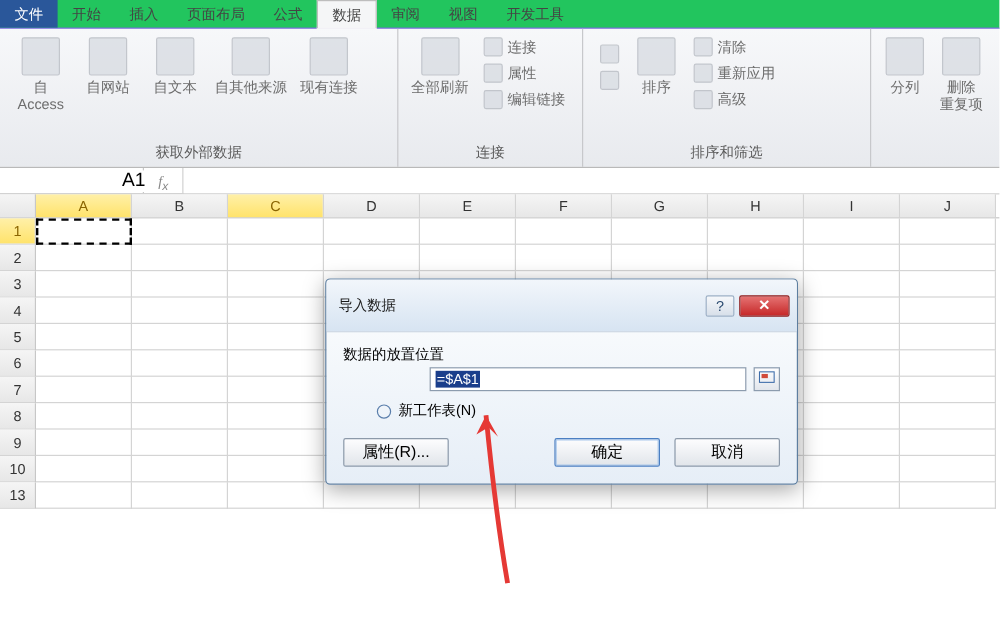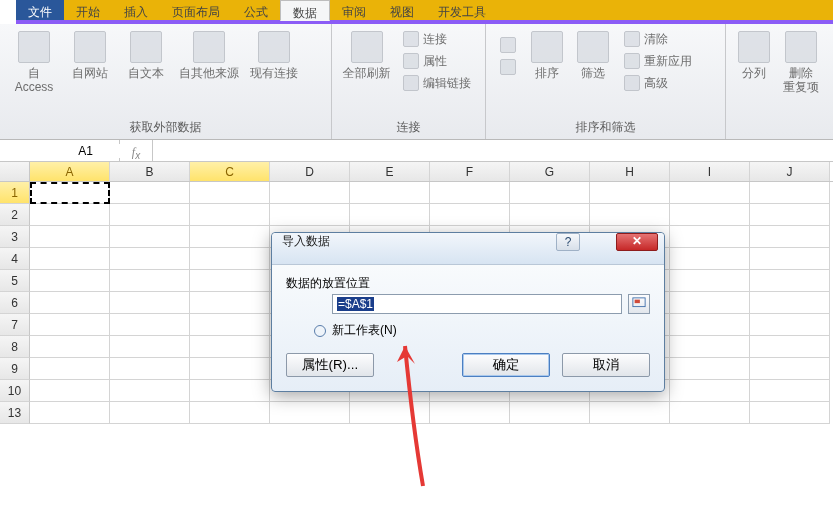--- a/index.html
+++ b/index.html
@@ -1,69 +1,69 @@
 <!DOCTYPE html>
 <html><head>
 <meta charset="utf-8">
 <style>
 * { margin: 0; padding: 0; box-sizing: border-box; font-family: "Microsoft YaHei", SimSun, sans-serif; }
 body { width: 833px; height: 514px; background: #fff; overflow: hidden; position: relative; font-size: 12px; }
 
 
-.menubar { height: 24px; background: #eab308; display: flex; border-bottom: 4px solid #8b5cf6; margin-left: 16px; }
+.menubar { height: 24px; background: #22c55e; display: flex; border-bottom: 1px solid #8b5cf6; }
 .menu-tab { padding: 3px 12px; color: #444; cursor: pointer; line-height: 18px; }
 .menu-tab.file { background: #2a579a; color: #fff; font-weight: 500; }
 .menu-tab.active { background: #f5f6f7; border: 1px solid #bdbdbd; border-bottom: 1px solid #f5f6f7; margin-bottom: -1px;}
   
 
 .ribbon { height: 116px; background: linear-gradient(#f7f8fa,#e8eaee); border-bottom: 1px solid #b9b9b9; display: flex; }
 .ribbon-group { border-right: 1px solid #c7c8cb; display: flex; flex-direction: column; justify-content: space-between; padding: 3px 0 0 0;}
 .group-body { flex: 1; display: flex; align-items: flex-start; padding: 2px 6px; }
 .group-label { text-align: center; font-size: 12px; color: #5a5a5a; padding: 1px 0 3px 0;}
 .big-btn { display: flex; flex-direction: column; align-items: center; width: 56px; padding: 2px 2px; color: #6d6d6d; cursor: pointer; }
 .big-btn .ico { width: 32px; height: 32px; margin-bottom: 3px; background: #d9dde3; border: 1px solid #b7bbc2; border-radius: 2px; opacity: .8; }
 .big-btn span { font-size: 12px; line-height: 14px; text-align:center;}
 .small-col { display:flex; flex-direction:column; gap:2px; padding:0 4px;}
 .small-btn { display:flex; align-items:center; gap:4px; padding:0 4px; height: 20px; color:#6d6d6d; cursor:pointer; white-space:nowrap;}
 .small-btn .ico { width:16px; height:16px; background:#d9dde3; border:1px solid #b7bbc2; border-radius:2px; opacity:.8;}
   
 
 .fx-row { height: 22px; display:flex; align-items:stretch; border-bottom:1px solid #c7c7c7;}
 .name-box-wrap { width: 120px; display:flex; align-items:center; border-right:1px solid #c7c7c7; padding:0 2px;}
-.name-box { flex:1; border:none; outline:none; padding:0 6px; font-size:12px; text-align:center;}
+.name-box { flex:1; border:none; outline:none; padding:0 6px; font-size:16px; text-align:center;}
 .name-drop { width:14px; height:14px; color:#888; font-size:10px; text-align:center;}
 .fx-icons { display:flex; align-items:flex-end; gap:4px; padding:0 8px; border-right:1px solid #c7c7c7; color:#888;}
 .fx-icons .ic { width:16px; text-align:center; font-family: serif; font-style:italic;}
 .formula-input { flex:1; border:none; outline:none; padding:0 6px;}
 
 
 .grid-wrap { position:relative; }
 .col-headers { display:flex; height:20px; border-bottom:1px solid #c7c7c7;}
 .corner { width:30px; border-right:1px solid #c7c7c7; background:linear-gradient(#f5f5f5,#e7e7e7);}
 .col-h { width:80px; border-right:1px solid #d4d4d4; text-align:center; line-height:20px; color:#333; background:linear-gradient(#f5f5f5,#e7e7e7);}
 .col-h.sel { background:linear-gradient(#fff0a8,#ffe36b); color:#8a6400; }
 .rows { }
 .row { display:flex; height:22px;}
 .row-h { width:30px; text-align:center; line-height:22px; border-right:1px solid #c7c7c7; border-bottom:1px solid #d4d4d4; color:#333; background:linear-gradient(#f5f5f5,#e7e7e7);}
 .row-h.sel { background:linear-gradient(#fff0a8,#ffe36b); color:#8a6400; }
 .cell { width:80px; border-right:1px solid #d4d4d4; border-bottom:1px solid #d4d4d4; }
 .active-cell-outline { position:absolute; left:30px; top:20px; width:80px; height:22px; border:2px dashed #000; pointer-events:none; }
 
 
 .dialog { position:absolute; left:271px; top:232px; width:394px; background:linear-gradient(#fdfefe,#e6eef7); border:1px solid #5d7ea0; border-radius:4px; box-shadow:0 4px 18px rgba(0,0,0,.35); font-size:12px;}
-.dlg-title { height:32px; display:flex; align-items:flex-start; padding:0 6px 0 10px; background:linear-gradient(#f2f6fb,#d7e4f2); border-bottom:1px solid #b9c7d7; border-radius:4px 4px 0 0;gap:32px;}
+.dlg-title { height:44px; display:flex; align-items:center; padding:0 6px 0 10px; background:linear-gradient(#f2f6fb,#d7e4f2); border-bottom:1px solid #b9c7d7; border-radius:4px 4px 0 0;}
 .dlg-title .t { flex:1; color:#1a1a1a;}
 .dlg-title .help { width:24px; height:18px; margin-right:4px; background:linear-gradient(#f6f8fb,#d7dfe9); border:1px solid #9fb1c6; border-radius:2px; text-align:center; line-height:16px; color:#2a4a6f; cursor:pointer;}
 .dlg-title .close { width:42px; height:18px; background:linear-gradient(#e57373,#c62828); border:1px solid #8e1c1c; border-radius:2px; text-align:center; line-height:15px; color:#fff; cursor:pointer; font-weight:bold;}
 .dlg-body { padding:10px 14px 0 14px;}
 .field-row { display:flex; align-items:center; margin:4px 0 6px 28px;}
 .radio { width:12px; height:12px; border-radius:50%; border:1px solid #5a7eab; margin-right:6px; display:inline-flex; align-items:center; justify-content:center;}
 .radio.checked::after { content:""; width:6px; height:6px; background:#3567a6; border-radius:50%;}
 .ref-row { margin:2px 0 8px 46px; display:flex; align-items:center;}
-.ref-input { flex:1; border:1px solid #8c9cae; padding:2px 4px; background:#fff; height:20px; color:#000;}
+.ref-input { flex:1; border:1px solid #8c9cae; padding:2px 4px; background:#fff; height:20px; color:#000;margin-left:26px;}
 .ref-input .seltext { background:#1a3e8b; color:#fff; padding:0 1px;}
 .ref-pick { width:22px; height:20px; margin-left:6px; border:1px solid #8c9cae; background:linear-gradient(#fdfdfe,#e2e6ec); display:flex; align-items:center; justify-content:center; cursor:pointer;}
 .ref-pick svg { width:14px; height:14px;}
 .dlg-buttons { display:flex; gap:12px; padding:8px 14px 14px 14px; }
 .dlg-btn { min-width:88px; height:24px; border:1px solid #8c99a9; background:linear-gradient(#fdfdfe,#e1e5ea); border-radius:2px; cursor:pointer; padding:0 10px;}
 .dlg-btn.default { border:1px solid #4b7fc2; box-shadow:0 0 0 1px #a9c8ec inset;}
   
 
 .arrow { position:absolute; left:395px; top:338px; width:36px; height:150px; pointer-events:none;}
 .arrow svg { width:100%; height:100%; overflow:visible;}
@@ -140,24 +140,20 @@
         <div class="small-btn">
             <div class="ico"></div>
           </div>
         <div class="small-btn">
             <div class="ico"></div>
           </div>
       </div>
       <div class="big-btn" style="width:46px">
           <div class="ico"></div>
           <span>排序</span>
-        </div>
-      <div class="big-btn" style="width:46px">
-          <div class="ico"></div>
-          <span>筛选</span>
         </div>
       <div class="small-col">
         <div class="small-btn">
             <div class="ico"></div>
             <span>清除</span>
           </div>
         <div class="small-btn">
             <div class="ico"></div>
             <span>重新应用</span>
           </div>

